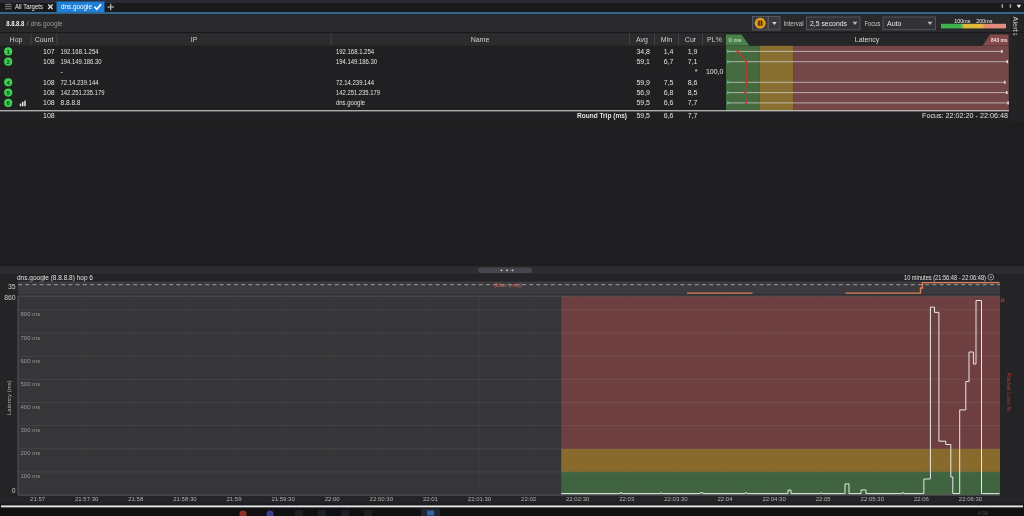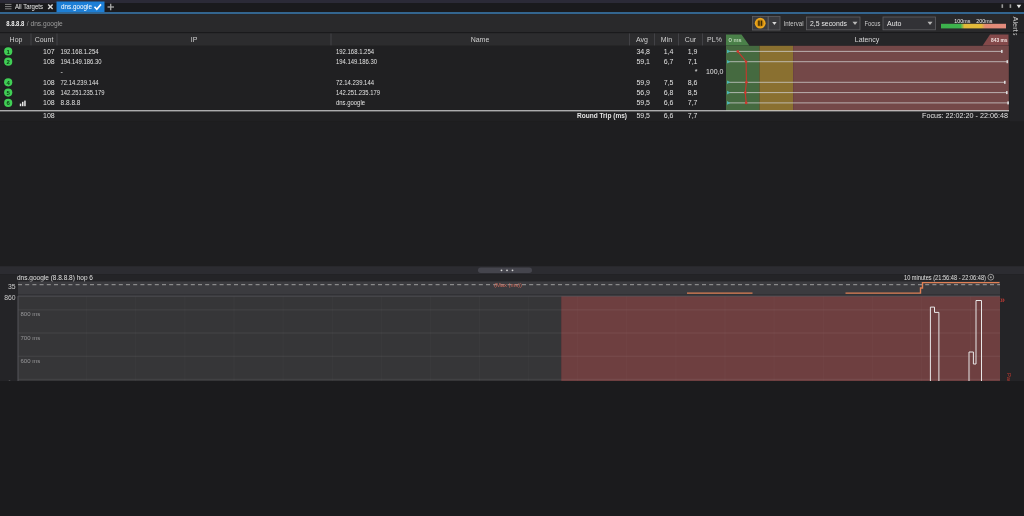--- a/index.html
+++ b/index.html
@@ -1,16 +1,16 @@
 <!DOCTYPE html>
 <html><head>
 <meta charset="utf-8">
 <style>
 html,body{margin:0;padding:0;background:#1b1b1d;}
-#app{position:relative;width:1024px;height:381px;overflow:hidden;font-family:"Liberation Sans",sans-serif;background:#1b1b1d;}
+#app{position:relative;width:1024px;height:516px;overflow:hidden;font-family:"Liberation Sans",sans-serif;background:#1b1b1d;}
 svg{position:absolute;top:0;left:0;}
 text{font-family:"Liberation Sans",sans-serif;}
 </style>
 </head>
 <body>
 <div id="app">
 <svg width="1024" height="516" viewBox="0 0 1024 516">
 <defs>
 <linearGradient id="scale" x1="0" y1="0" x2="1" y2="0">
 <stop offset="0" stop-color="#3cb14c"></stop>

